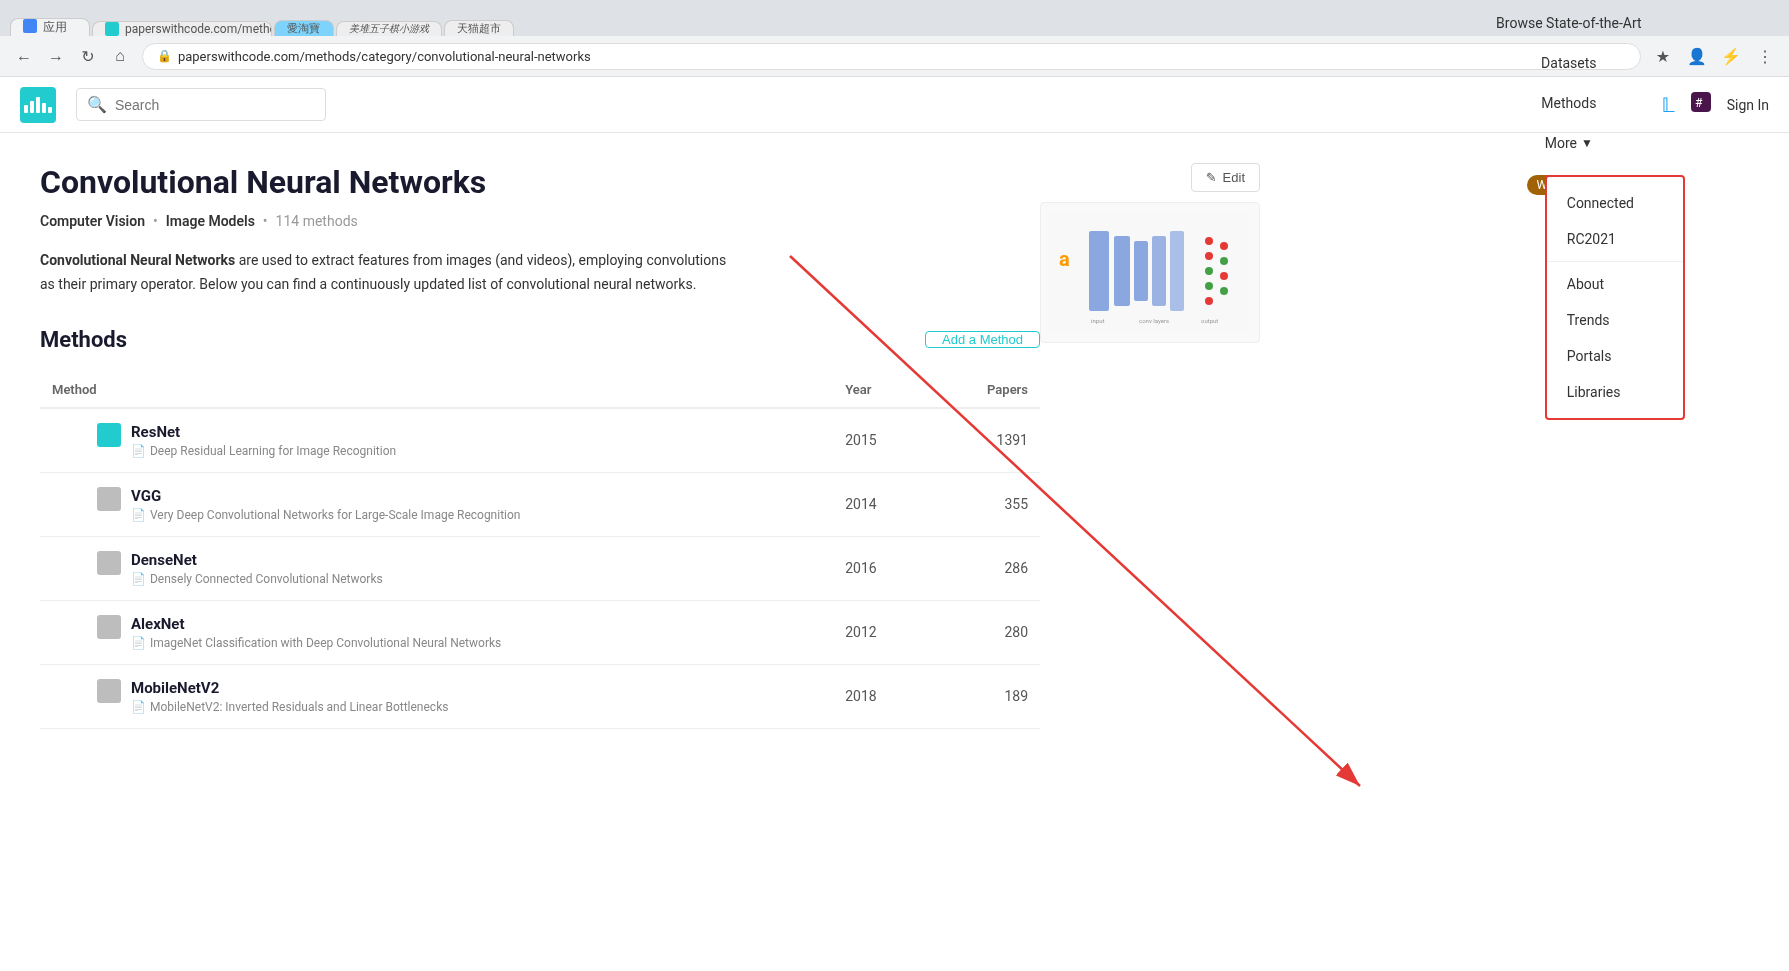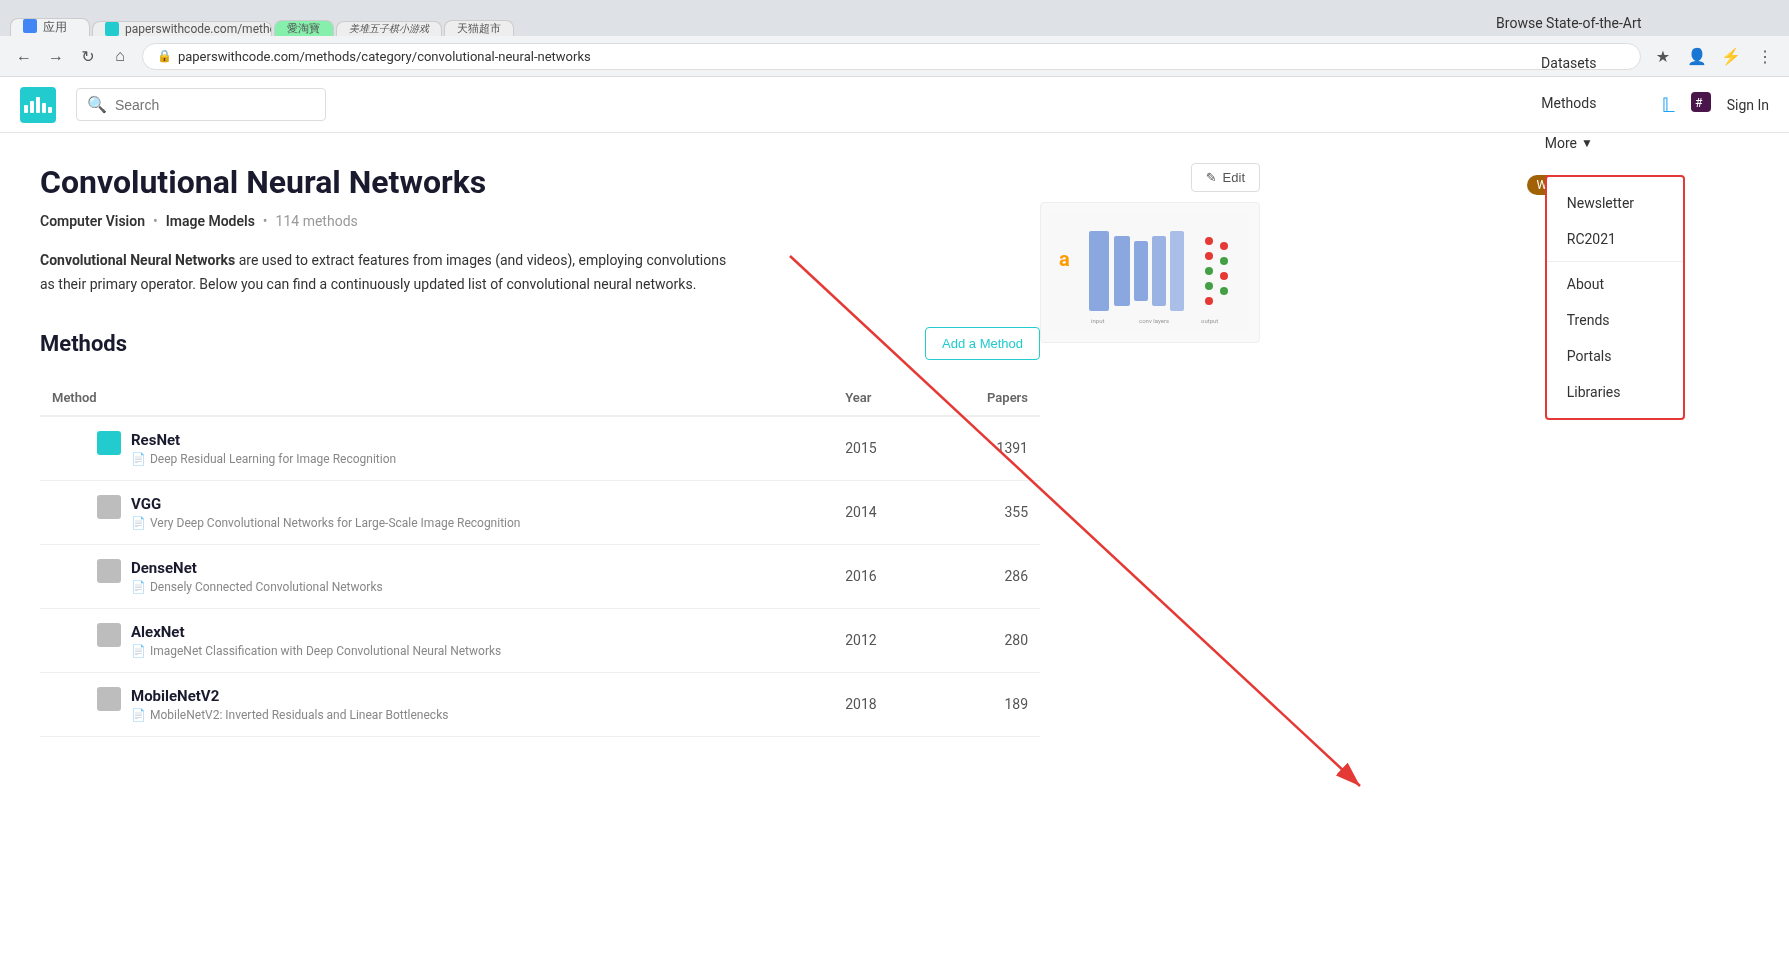--- a/index.html
+++ b/index.html
@@ -60,21 +60,21 @@
 
     .description { font-size: 14px; line-height: 1.7; color: #333; margin-bottom: 30px; max-width: 700px; }
     .description strong { font-weight: 700; }
 
     
     .edit-btn { display: flex; align-items: center; gap: 6px; border: 1px solid #ddd; border-radius: 4px; padding: 6px 14px; font-size: 13px; color: #555; cursor: pointer; background: #fff; }
 
     
     .methods-header { display: flex; align-items: center; justify-content: space-between; margin-bottom: 20px; margin-top: 10px; }
     .methods-title { font-size: 22px; font-weight: 700; color: #1a1a2e; }
-    .add-method-btn { border: 1px solid #21cbce; color: #21cbce; background: #fff; border-radius: 4px; padding: 8px 16px; font-size: 13px; cursor: pointer; }
+    .add-method-btn { border: 1px solid #21cbce; color: #21cbce; background: #fff; border-radius: 4px; padding: 0 16px; font-size: 13px; cursor: pointer; }
 
     
     .methods-table { width: 100%; border-collapse: collapse; }
     .methods-table th { text-align: left; padding: 10px 12px; font-size: 13px; font-weight: 600; color: #666; border-bottom: 2px solid #eee; }
     .methods-table th.right { text-align: right; }
     .methods-table td { padding: 14px 12px; border-bottom: 1px solid #eee; vertical-align: middle; }
     .method-row td:last-child { text-align: right; }
     .method-name { font-size: 15px; font-weight: 700; color: #1a1a2e; }
     .method-paper { font-size: 12px; color: #888; display: flex; align-items: center; gap: 4px; margin-top: 3px; }
     .method-icon { width: 24px; height: 24px; background: #e0e0e0; border-radius: 3px; flex-shrink: 0; }
@@ -98,21 +98,21 @@
 
   <div class="browser-tabs">
     <div class="browser-tab">
       <div class="tab-favicon" style="background:#4285f4;"></div>
       <span style="font-size:12px;">应用</span>
     </div>
     <div class="browser-tab" style="background:#eee;">
       <div class="tab-favicon" style="background:#21cbce;"></div>
       <span style="font-size:12px;">paperswithcode.com/methods...</span>
     </div>
-    <div class="browser-tab" style="font-size:11px; background:#86efac; min-width:60px;margin-top:12px;">
+    <div class="browser-tab" style="font-size:11px; background:#7dd3fc; min-width:60px;margin-top:12px;">
       <span>愛淘寶</span>
     </div>
     <div class="browser-tab" style="font-size:10px; background:#eee; min-width:60px;font-style:italic;">
       <span>美堆五子棋小游戏</span>
     </div>
     <div class="browser-tab" style="font-size:11px; background:#eee; min-width:60px;">
       <span>天猫超市</span>
     </div>
   </div>
 
@@ -160,21 +160,21 @@
     <a class="nav-link">Datasets</a>
     <a class="nav-link">Methods</a>
 
     <div class="more-dropdown-wrapper">
       <div class="more-dropdown">
         <span class="more-text">More</span>
         <span class="chevron">▼</span>
       </div>
 
       <div class="dropdown-menu">
-        <div class="dropdown-item">Newsletter</div>
+        <div class="dropdown-item">Connected</div>
         <div class="dropdown-item">RC2021</div>
         <div class="dropdown-divider"></div>
         <div class="dropdown-item">About</div>
         <div class="dropdown-item">Trends</div>
         <div class="dropdown-item">Portals</div>
         <div class="dropdown-item">Libraries</div>
       </div>
     </div>
 
     <span class="hiring-badge">We are hiring!</span>

